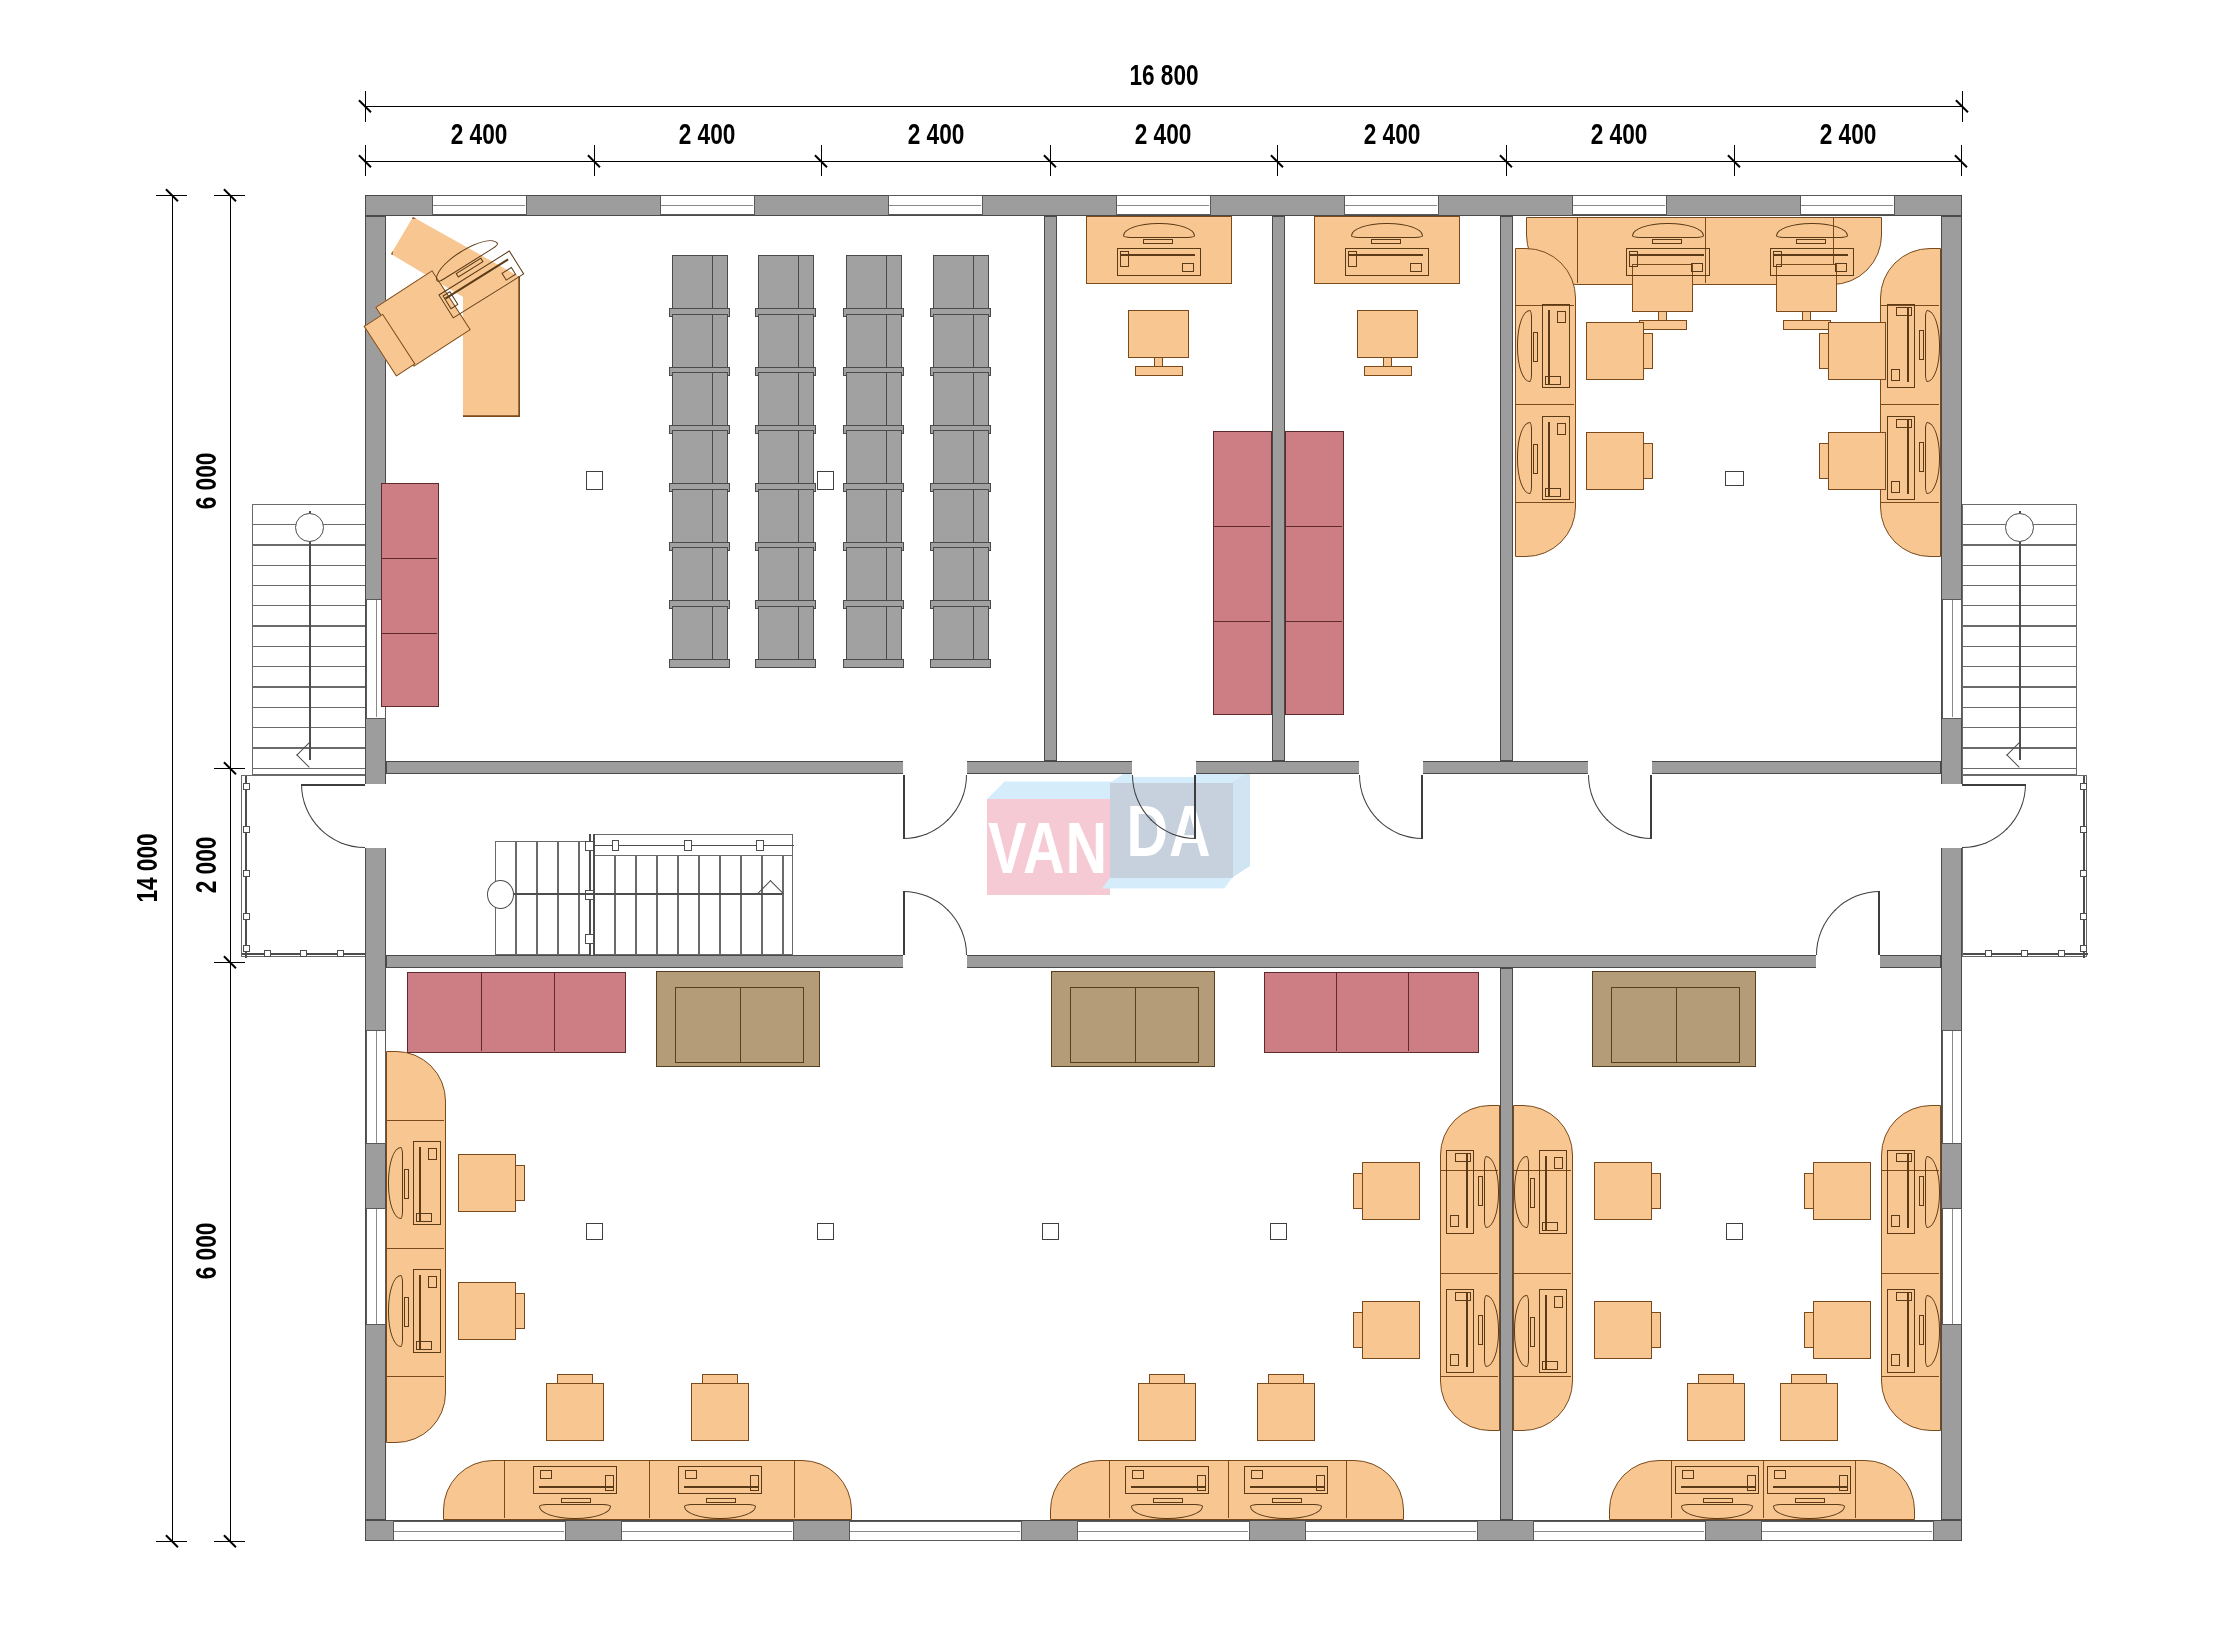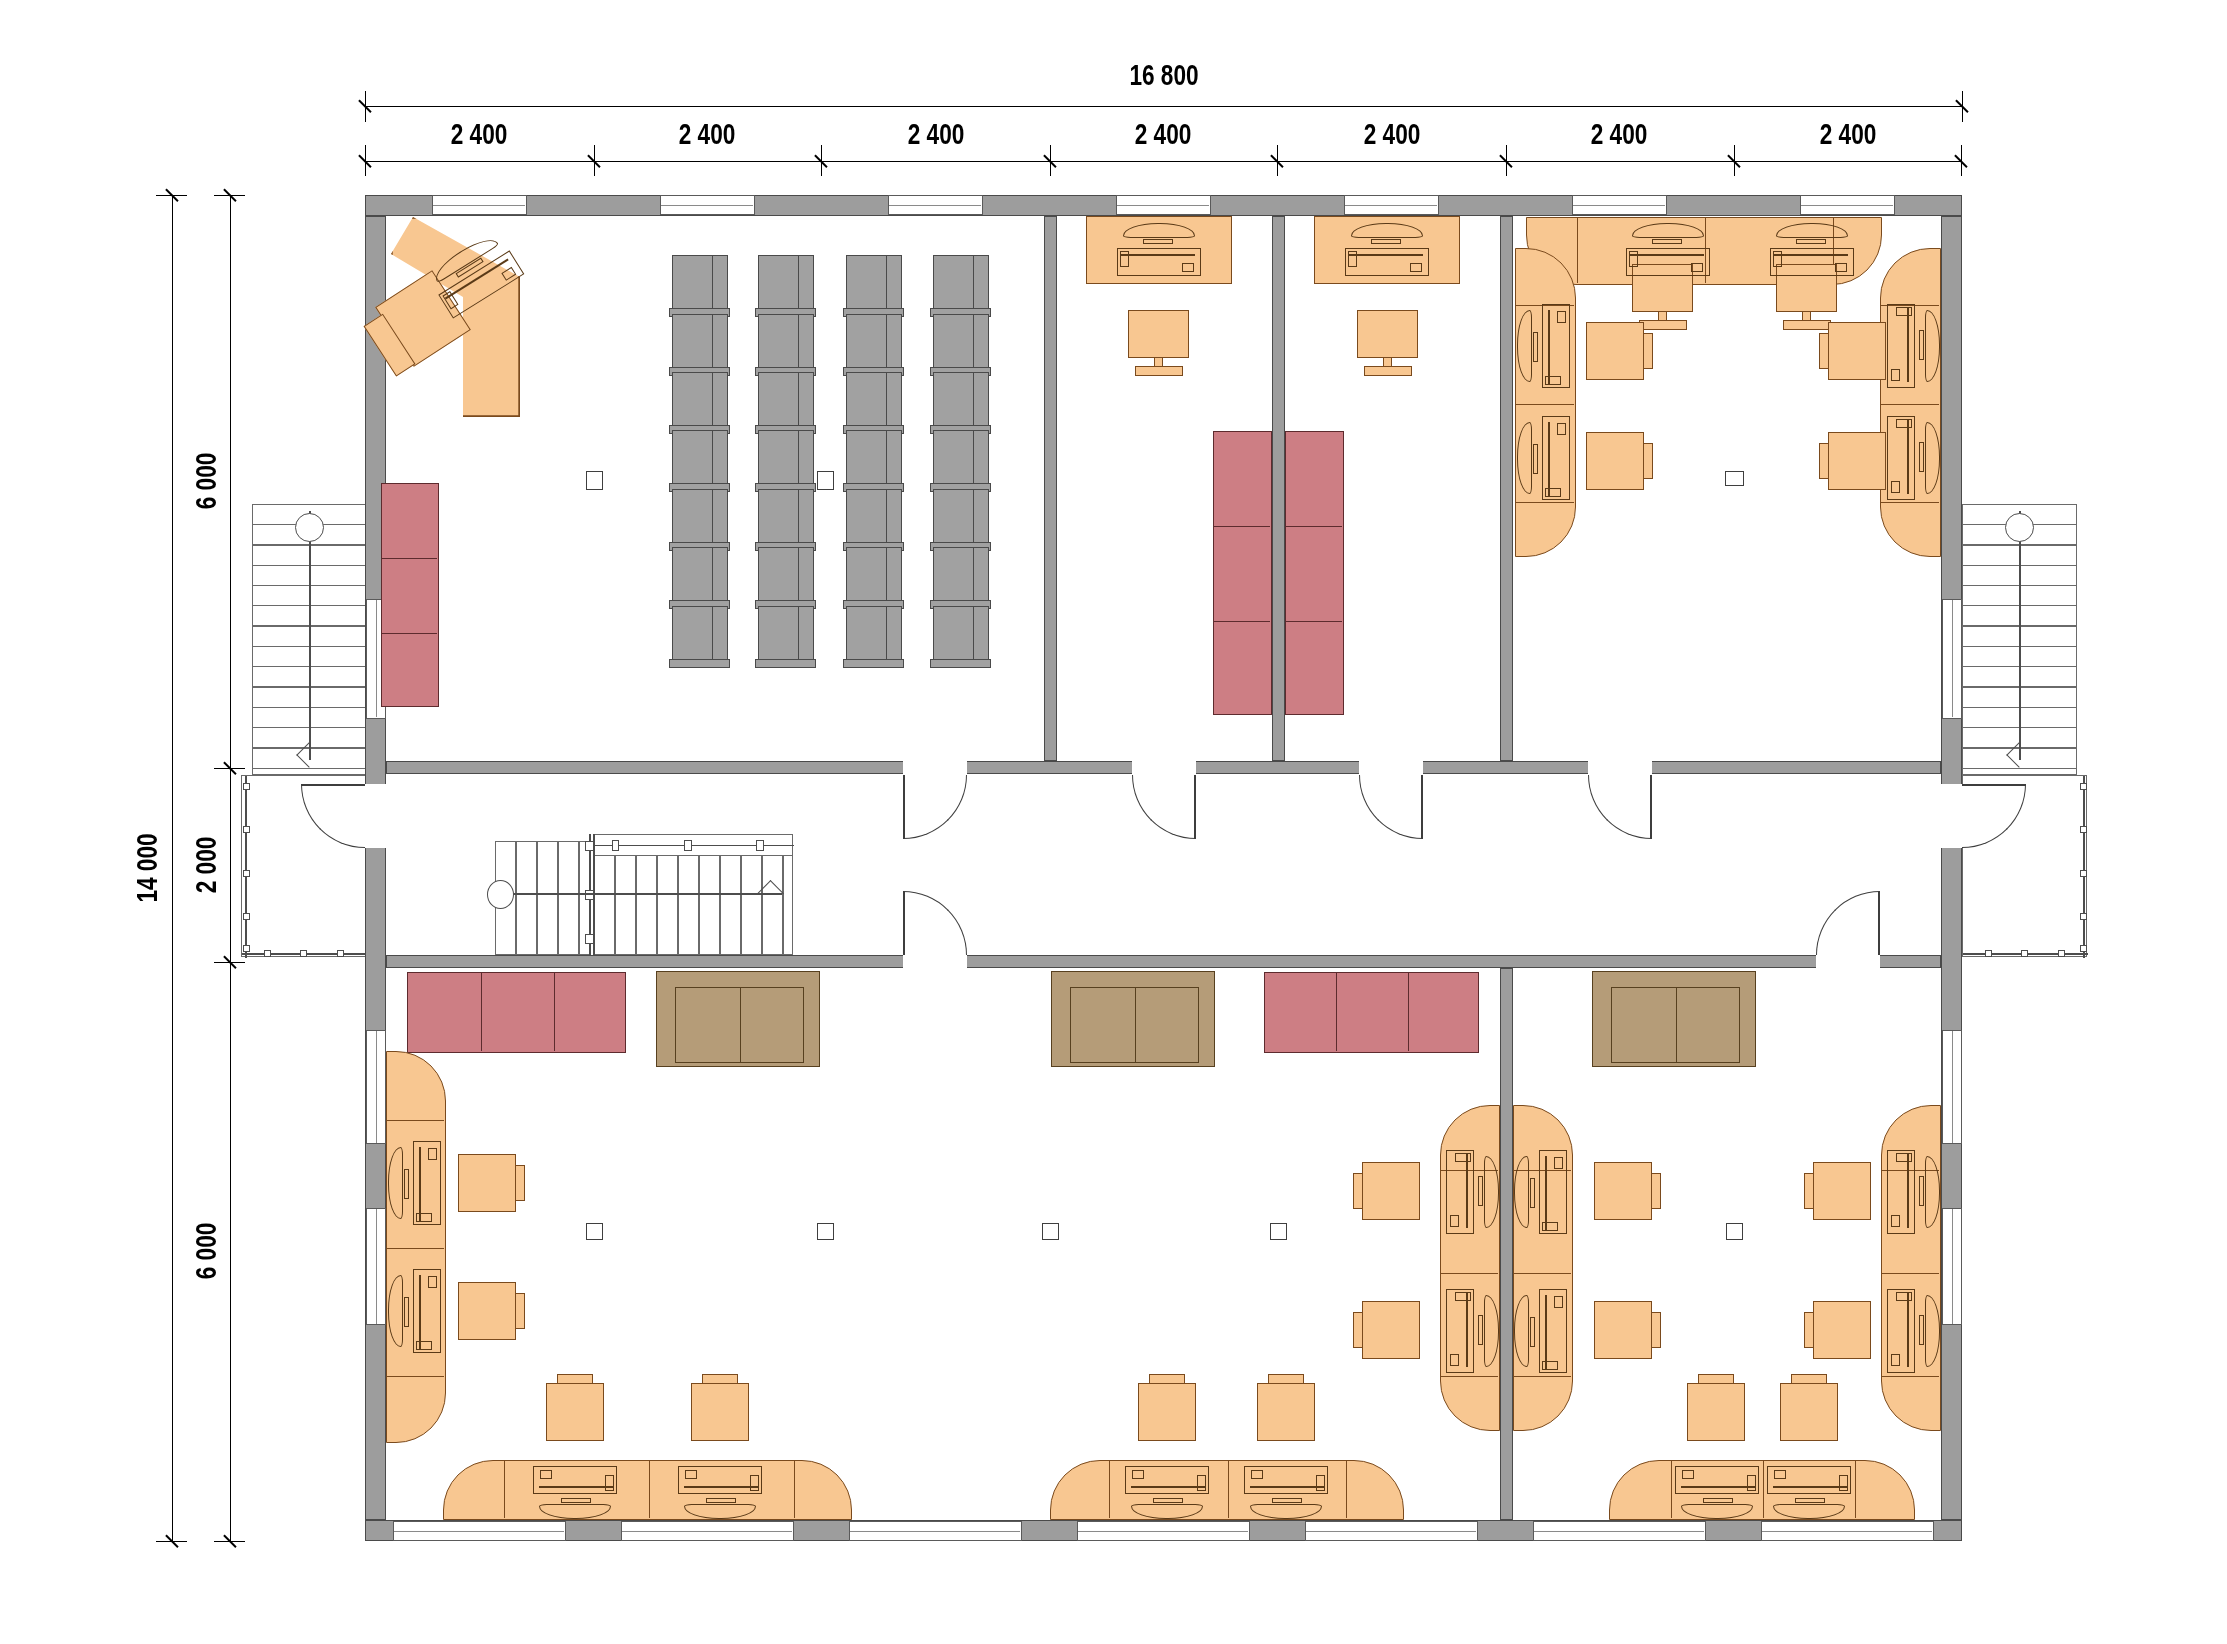--- a/index.html
+++ b/index.html
@@ -75,20 +75,30 @@
       <div class="abs thinline" style="left: 57px; top: 6.7px; width: 1.7px; height: 249px;"></div>
       <div class="abs circ" style="left: 43px; top: 9px; width: 29px; height: 29px; background: rgb(255, 255, 255);"></div>
       <div class="abs chev" style="left: 48px; top: 242px; width: 18px; height: 18px; transform: rotate(45deg);"></div>
     </div>
     <div class="abs " style="left: 1962px; top: 504px; width: 115px; height: 271px; z-index: 5;">
       <div class="abs treads-v" style="left: 0px; top: 0px; width: 115px; height: 271px;"></div>
       <div class="abs thinline" style="left: 57px; top: 6.7px; width: 1.7px; height: 249px;"></div>
       <div class="abs circ" style="left: 43px; top: 9px; width: 29px; height: 29px; background: rgb(255, 255, 255);"></div>
       <div class="abs chev" style="left: 48px; top: 242px; width: 18px; height: 18px; transform: rotate(45deg);"></div>
     </div>
+    <div class="abs " style="left: 980px; top: 768px; width: 278px; height: 128px; z-index: 8; opacity: 0.95;">
+      <div class="abs " style="left: 6.7px; top: 13.4px; width: 140px; height: 18px; background: rgb(211, 236, 251); clip-path: polygon(0px 100%, 12.7% 0px, 100% 0px, 87.3% 100%);"></div>
+      <div class="abs " style="left: 6.7px; top: 31px; width: 123px; height: 96px; background: rgb(246, 200, 210);"></div>
+      <div class="abs " style="left: 130px; top: 2.8px; width: 140px; height: 12.3px; background: rgb(211, 236, 251); clip-path: polygon(0px 100%, 12.7% 0px, 100% 0px, 87.3% 100%);"></div>
+      <div class="abs " style="left: 252px; top: 2.8px; width: 18px; height: 107px; background: rgb(207, 227, 242); clip-path: polygon(0px 11%, 100% 0px, 100% 89%, 0px 100%);"></div>
+      <div class="abs " style="left: 130px; top: 15px; width: 123px; height: 95px; background: rgb(196, 207, 220);"></div>
+      <div class="abs " style="left: 122px; top: 110px; width: 130px; height: 10.6px; background: rgb(211, 236, 251); clip-path: polygon(6% 0px, 100% 0px, 94% 100%, 0px 100%);"></div>
+      <div class="abs logo-txt" style="left: 68px; top: 80px;">VAN</div>
+      <div class="abs logo-txt" style="left: 189px; top: 63px;">DA</div>
+    </div>
     <div class="abs wall" style="left: 365px; top: 195px; width: 1597px; height: 21px; z-index: 10;"></div>
     <div class="abs wall" style="left: 365px; top: 1520px; width: 1597px; height: 21px; z-index: 10;"></div>
     <div class="abs wall" style="left: 365px; top: 216px; width: 21px; height: 1304px; z-index: 10;"></div>
     <div class="abs wall" style="left: 1941px; top: 216px; width: 21px; height: 1304px; z-index: 10;"></div>
     <div class="abs wall" style="left: 386px; top: 761px; width: 1555px; height: 13.4px; z-index: 10;"></div>
     <div class="abs wall" style="left: 386px; top: 955px; width: 1555px; height: 13.4px; z-index: 10;"></div>
     <div class="abs wall" style="left: 1044px; top: 216px; width: 13.4px; height: 545px; z-index: 10;"></div>
     <div class="abs wall" style="left: 1272px; top: 216px; width: 13.4px; height: 545px; z-index: 10;"></div>
     <div class="abs wall" style="left: 1500px; top: 216px; width: 13.4px; height: 545px; z-index: 10;"></div>
     <div class="abs wall" style="left: 1500px; top: 968px; width: 13.4px; height: 552px; z-index: 10;"></div>

